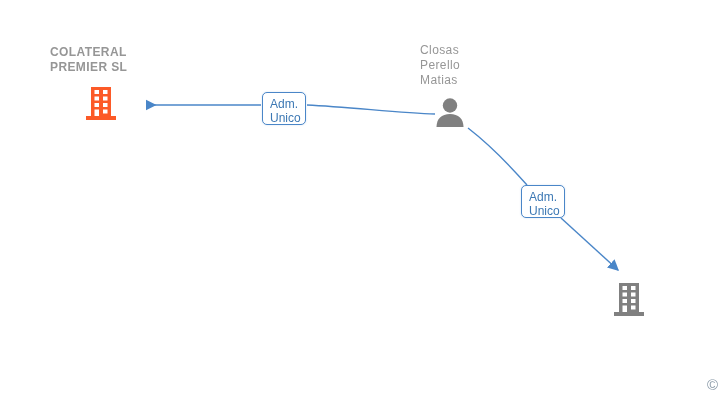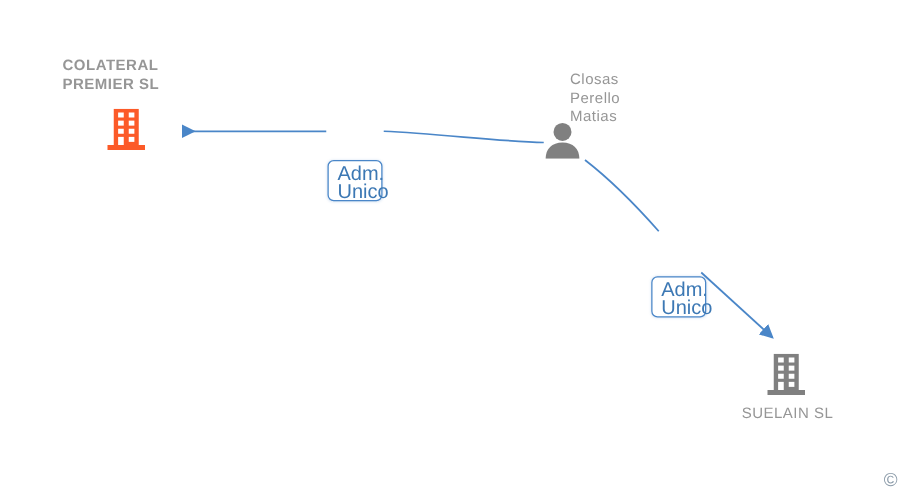--- a/index.html
+++ b/index.html
@@ -47,23 +47,22 @@
     position: absolute;
     left: 85px;
     top: 87px;
     width: 32px;
     height: 33px;
   }
 
   
   #person-label {
     left: 420px;
-    top: 56px;
+    top: 43px;
     width: 110px;
-    margin-left: 36px;
   }
   #person-icon {
     position: absolute;
     left: 432px;
     top: 97px;
     width: 36px;
     height: 30px;
   }
 
   
@@ -81,27 +80,26 @@
     text-align: center;
   }
 
   
   .rel-box {
     position: absolute;
     border: 1px solid #4a86c8;
     border-radius: 5px;
     background: #ffffff;
     color: #3c78b4;
-    font-size: 16px;
+    font-size: 12px;
     line-height: 14px;
     padding: 4px 7px 5px 7px;
     box-sizing: border-box;
     white-space: pre-line;
     box-shadow: 0 0 2px rgba(74,134,200,0.25);
-    margin-top: 36px;
   }
   #rel-box-1 {
     left: 262px;
     top: 92px;
     width: 44px;
     height: 33px;
   }
   #rel-box-2 {
     left: 521px;
     top: 185px;
@@ -202,21 +200,20 @@
       <rect x="18" y="3" width="4.5" height="4"></rect>
       <rect x="9.5" y="9.5" width="4.5" height="4"></rect>
       <rect x="18" y="9.5" width="4.5" height="4"></rect>
       <rect x="9.5" y="16" width="4.5" height="4"></rect>
       <rect x="18" y="16" width="4.5" height="4"></rect>
       <rect x="9.5" y="22.5" width="4.5" height="6.5"></rect>
       <rect x="18" y="22.5" width="4.5" height="4"></rect>
     </g>
   </svg>
 
-  <div class="node-label" id="suelain-label">SUELAIN SL</div>
 
   <div class="rel-box" id="rel-box-1">Adm.
 Unico</div>
 
   <div class="rel-box" id="rel-box-2">Adm.
 Unico</div>
 
   <div id="watermark">
     <span id="watermark-copyright">©</span>
   </div>

